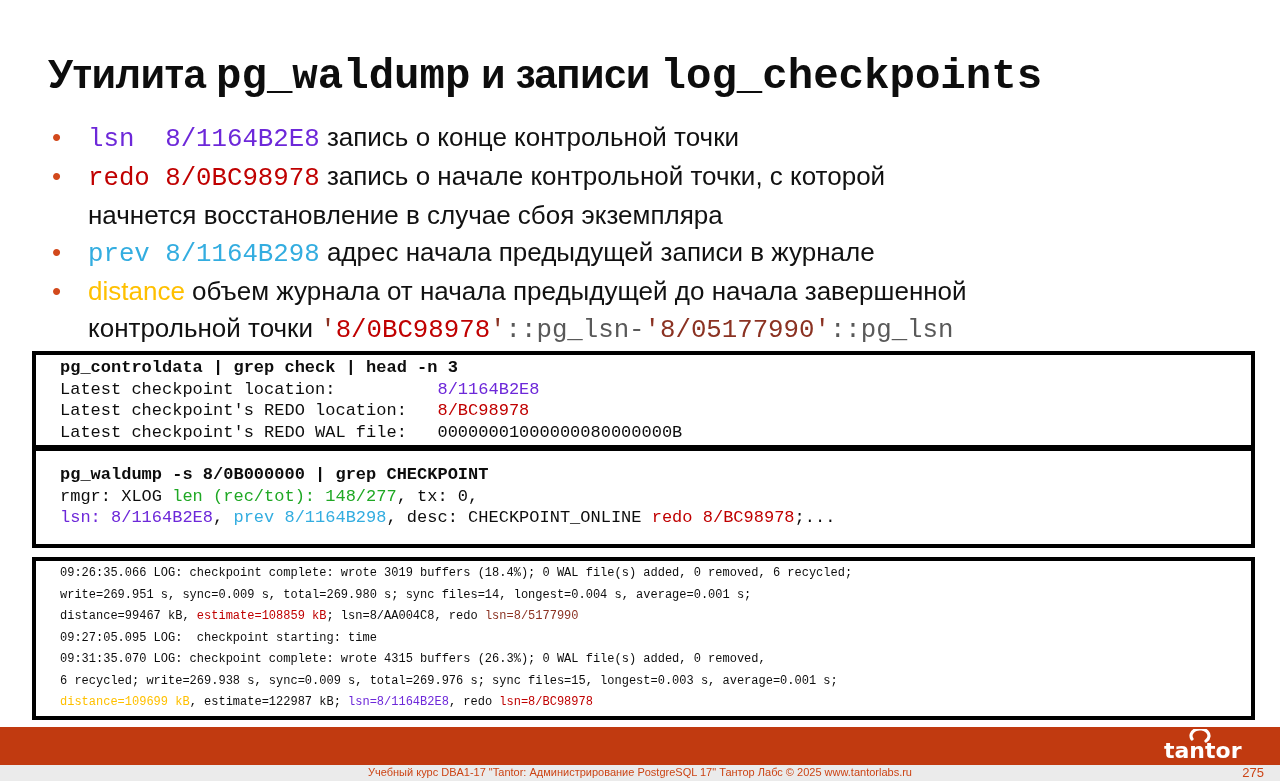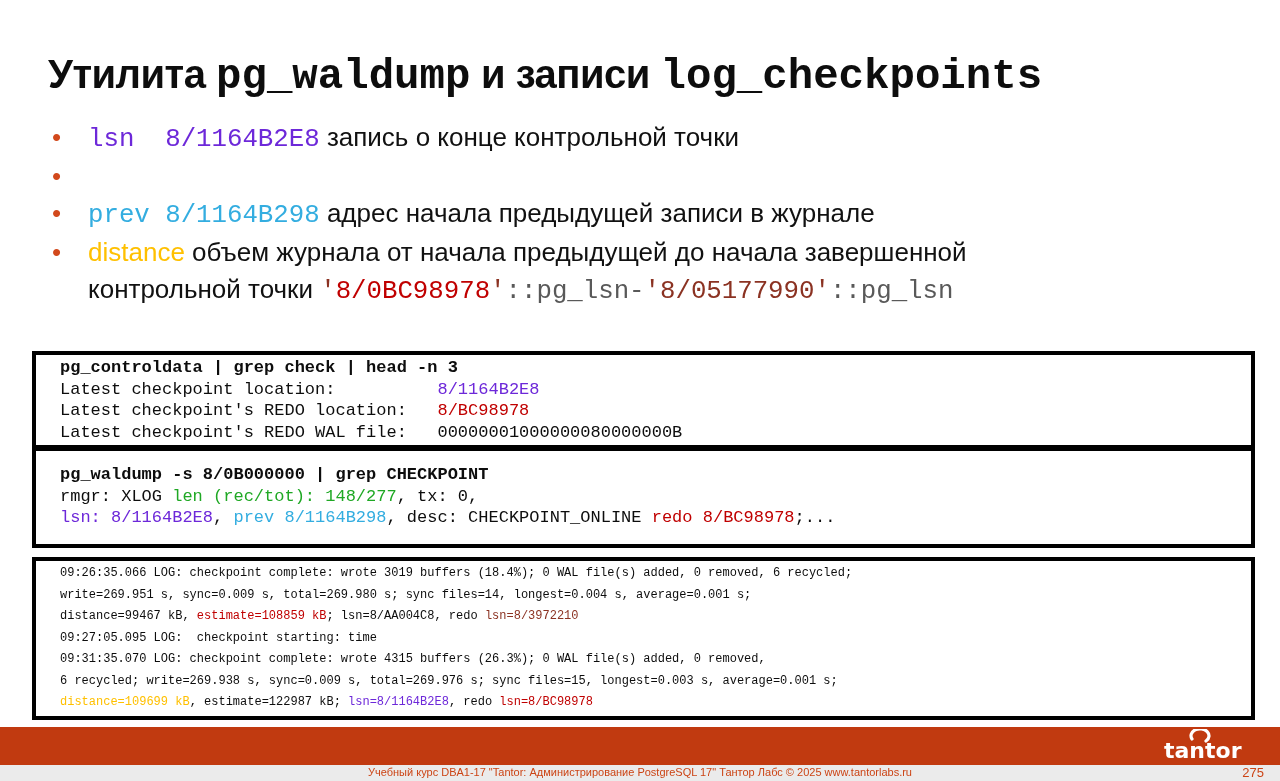--- a/index.html
+++ b/index.html
@@ -59,20 +59,21 @@
 
   <h1 class="title"><span class="seg">Утилита </span><span class="seg m">pg_waldump</span><span class="seg"> и записи </span><span class="seg m">log_checkpoints</span></h1>
 
   <div class="bullets">
     <div class="bullet">
       <span class="bullet-marker">•</span>
       <span class="bullet-text"><span class="seg c-blue m">lsn  8/1164B2E8</span><span class="seg"> запись о конце контрольной точки</span></span>
     </div>
     <div class="bullet">
       <span class="bullet-marker">•</span>
+      <span class="bullet-text"><span class="seg c-red m">redo 8/0BC98978</span><span class="seg"> запись о начале контрольной точки, с которой</span><br><span class="seg">начнется восстановление в случае сбоя экземпляра</span></span>
     </div>
     <div class="bullet">
       <span class="bullet-marker">•</span>
       <span class="bullet-text"><span class="seg c-cyan m">prev 8/1164B298</span><span class="seg"> адрес начала предыдущей записи в журнале</span></span>
     </div>
     <div class="bullet">
       <span class="bullet-marker">•</span>
       <span class="bullet-text"><span class="seg c-gold">distance</span><span class="seg"> объем журнала от начала предыдущей до начала завершенной</span><br><span class="seg">контрольной точки </span><span class="seg c-maroon m">'</span><span class="seg c-red m">8/0BC98978</span><span class="seg c-maroon m">'</span><span class="seg c-gray m">::pg_lsn-</span><span class="seg c-maroon m">'</span><span class="seg c-maroon m">8/05177990</span><span class="seg c-maroon m">'</span><span class="seg c-gray m">::pg_lsn</span></span>
     </div>
   </div>
@@ -86,21 +87,21 @@
 
   <div class="codeblock" id="block2">
     <div class="cline"><span class="seg b">pg_waldump -s 8/0B000000 | grep CHECKPOINT</span></div>
     <div class="cline"><span class="seg">rmgr: XLOG </span><span class="seg c-green">len (rec/tot): 148/277</span><span class="seg">, tx: 0,</span></div>
     <div class="cline"><span class="seg c-blue">lsn: 8/1164B2E8</span><span class="seg">, </span><span class="seg c-cyan">prev 8/1164B298</span><span class="seg">, desc: CHECKPOINT_ONLINE </span><span class="seg c-red">redo 8/BC98978</span><span class="seg">;...</span></div>
   </div>
 
   <div class="codeblock" id="block3">
     <div class="cline"><span class="seg">09:26:35.066 LOG: checkpoint complete: wrote 3019 buffers (18.4%); 0 WAL file(s) added, 0 removed, 6 recycled;</span></div>
     <div class="cline"><span class="seg">write=269.951 s, sync=0.009 s, total=269.980 s; sync files=14, longest=0.004 s, average=0.001 s;</span></div>
-    <div class="cline"><span class="seg">distance=99467 kB, </span><span class="seg c-red">estimate=108859 kB</span><span class="seg">; lsn=8/AA004C8, redo </span><span class="seg c-maroon">lsn=8/3972210</span></div>
+    <div class="cline"><span class="seg">distance=99467 kB, </span><span class="seg c-red">estimate=108859 kB</span><span class="seg">; lsn=8/AA004C8, redo </span><span class="seg c-maroon">lsn=8/5177990</span></div>
     <div class="cline"><span class="seg">09:27:05.095 LOG:  checkpoint starting: time</span></div>
     <div class="cline"><span class="seg">09:31:35.070 LOG: checkpoint complete: wrote 4315 buffers (26.3%); 0 WAL file(s) added, 0 removed,</span></div>
     <div class="cline"><span class="seg">6 recycled; write=269.938 s, sync=0.009 s, total=269.976 s; sync files=15, longest=0.003 s, average=0.001 s;</span></div>
     <div class="cline"><span class="seg c-gold">distance=109699 kB</span><span class="seg">, estimate=122987 kB; </span><span class="seg c-blue">lsn=8/1164B2E8</span><span class="seg">, redo </span><span class="seg c-red">lsn=8/BC98978</span></div>
   </div>
 
   <div class="footer-bar">
     <svg class="tantor-logo" width="96" height="34" viewBox="0 0 96 34">
       <path d="M 44 12 A 9 7 0 1 0 30 10" fill="none" stroke="#ffffff" stroke-width="3.2" stroke-linecap="round"></path>
       <text x="2" y="29" fill="#ffffff" font-family="DejaVu Sans, sans-serif" font-size="22" font-weight="bold">tantor</text>

